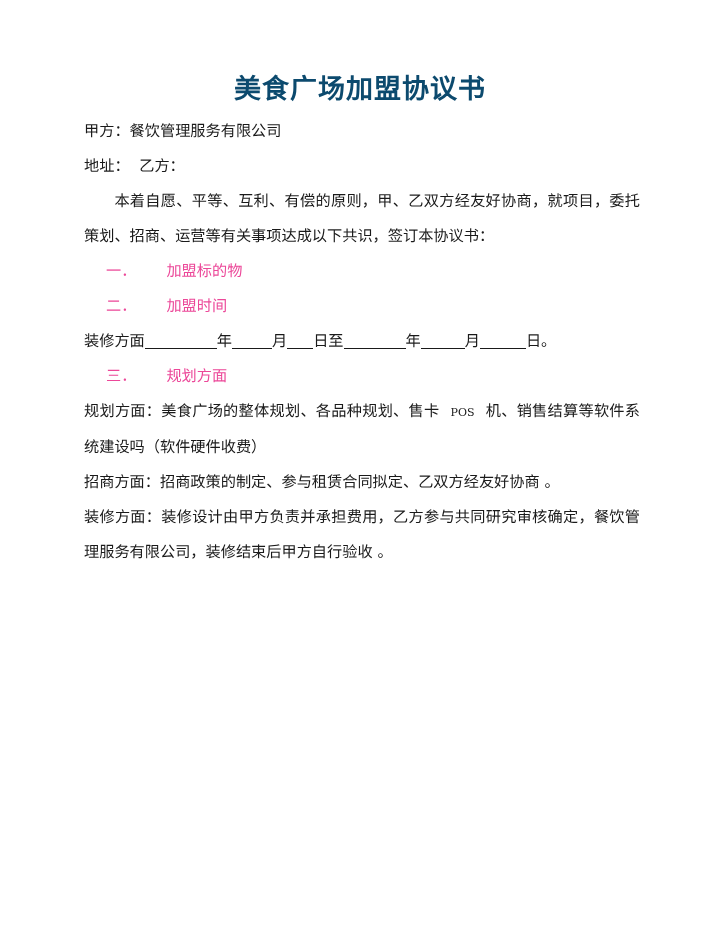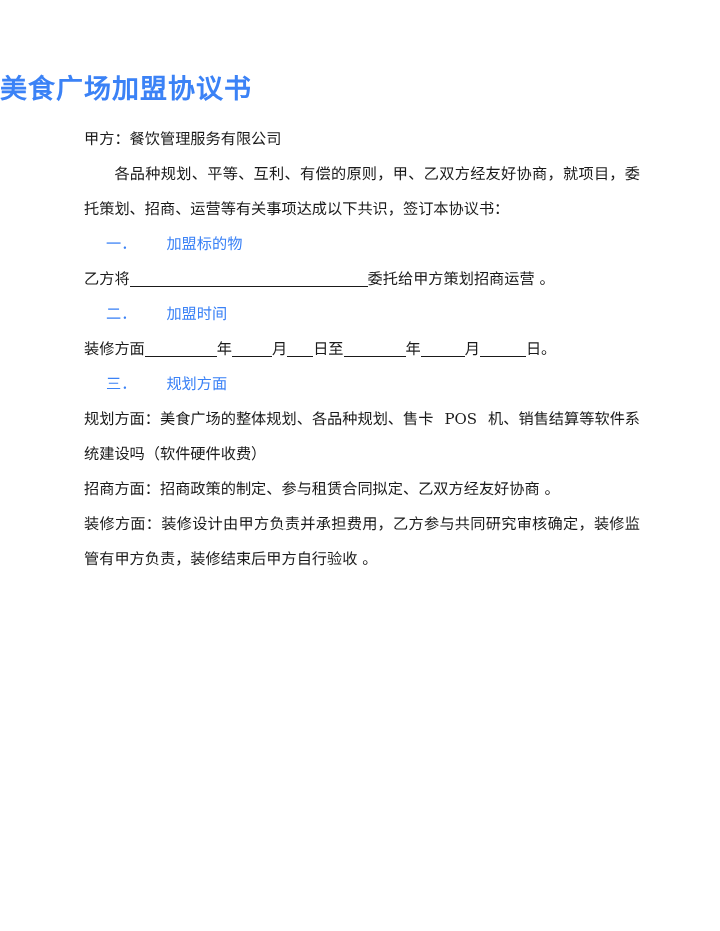--- a/index.html
+++ b/index.html
@@ -27,32 +27,33 @@
     background: #ffffff;
     box-sizing: border-box;
     padding: 0;
   }
 
   .doc-title {
     position: absolute;
     left: 0;
     top: 72px;
     width: 720px;
+    text-align: center;
     font-size: 27px;
     font-weight: bold;
     letter-spacing: 1px;
     line-height: 34px;
     font-family: "DejaVu Serif", "Liberation Serif", serif;
-    color: #3b82f6;
+    color: #0c4a6e;
   }
 
   .body-block {
     position: absolute;
     left: 84px;
-    top: 122px;
+    top: 114px;
     width: 556px;
   }
 
   .line {
     font-size: 15.2px;
     line-height: 35px;
     color: #1a1a1a;
     white-space: pre-wrap;
     word-break: break-all;
     text-align: justify;
@@ -71,21 +72,21 @@
   }
   .para.indent2 {
     text-indent: 30.4px;
   }
 
   
   .num-item {
     font-size: 15.2px;
     line-height: 35px;
     padding-left: 22px;
-    color: #3b82f6;
+    color: #ec4899;
     white-space: pre;
   }
   .num-item .marker { letter-spacing: 0; }
   .num-item .gap { display: inline-block; width: 30px; }
 
   
   .blank {
     display: inline-block;
     border-bottom: 1.2px solid #1a1a1a;
     vertical-align: -3px;
@@ -94,52 +95,52 @@
   .blank.w-long { width: 238px; }
   .blank.w-a { width: 72px; }
   .blank.w-b { width: 40px; }
   .blank.w-c { width: 26px; }
   .blank.w-d { width: 62px; }
   .blank.w-e { width: 44px; }
   .blank.w-f { width: 46px; }
 
   .latin {
     font-family: "DejaVu Serif", "Liberation Serif", serif;
-    font-size: 15px;
+    font-size: 11px;
   }
 
   .sp { display: inline-block; width: 11px; }
 </style>
 </head>
 <body>
 
 <div class="page">
 
   <div class="doc-title">美食广场加盟协议书</div>
 
   <div class="body-block">
 
     <div class="line">甲方：餐饮管理服务有限公司</div>
 
+    <div class="line">地址：  乙方：</div>
 
 
-    <div class="para indent2">各品种规划、平等、互利、有偿的原则，甲、乙双方经友好协商，就项目，委托策划、招商、运营等有关事项达成以下共识，签订本协议书：</div>
+    <div class="para indent2">本着自愿、平等、互利、有偿的原则，甲、乙双方经友好协商，就项目，委托策划、招商、运营等有关事项达成以下共识，签订本协议书：</div>
 
     <div class="num-item"><span class="marker">一．</span><span class="gap"></span><span>加盟标的物</span></div>
 
-    <div class="line"><span>乙方将</span><span class="blank w-long"></span><span>委托给甲方策划招商运营 。</span></div>
 
     <div class="num-item"><span class="marker">二．</span><span class="gap"></span><span>加盟时间</span></div>
 
     <div class="line"><span>装修方面</span><span class="blank w-a"></span><span>年</span><span class="blank w-b"></span><span>月</span><span class="blank w-c"></span><span>日至</span><span class="blank w-d"></span><span>年</span><span class="blank w-e"></span><span>月</span><span class="blank w-f"></span><span>日。</span></div>
 
     <div class="num-item"><span class="marker">三．</span><span class="gap"></span><span>规划方面</span></div>
 
 
     <div class="para"><span>规划方面：美食广场的整体规划、各品种规划、售卡</span><span class="sp"></span><span class="latin">POS</span><span class="sp"></span><span>机、销售结算等软件系统建设吗（软件硬件收费）</span></div>
 
     <div class="para">招商方面：招商政策的制定、参与租赁合同拟定、乙双方经友好协商 。</div>
 
-    <div class="para">装修方面：装修设计由甲方负责并承担费用，乙方参与共同研究审核确定，装修监管有甲方负责，装修结束后甲方自行验收 。</div>
+    <div class="para">装修方面：装修设计由甲方负责并承担费用，乙方参与共同研究审核确定，餐饮管理服务有限公司，装修结束后甲方自行验收 。</div>
 
 
   </div>
 </div>
 
 </body></html>

